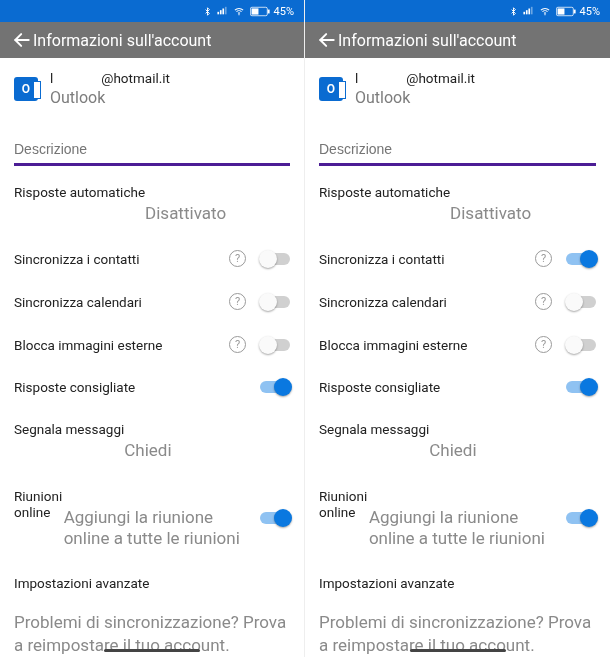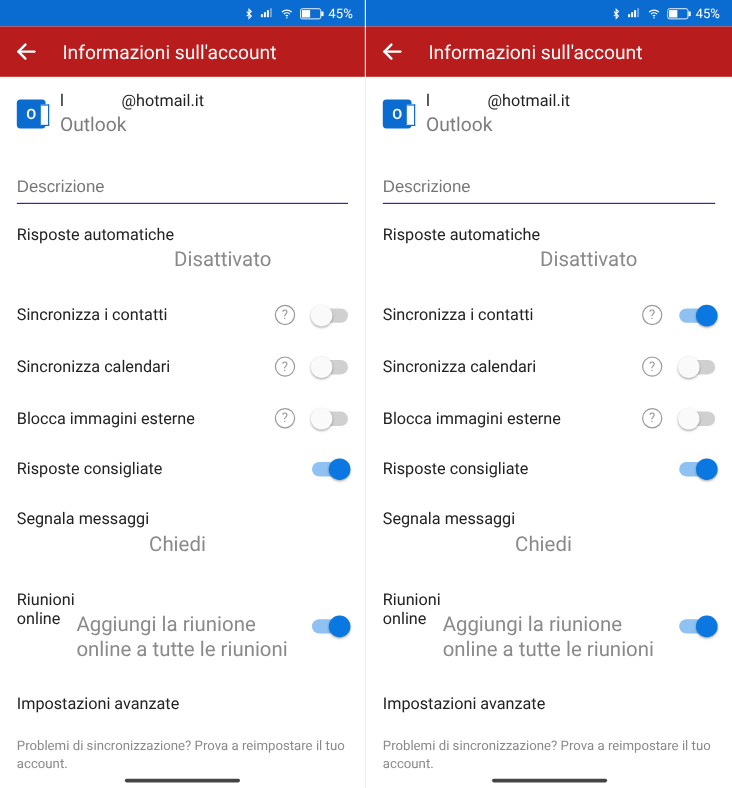--- a/index.html
+++ b/index.html
@@ -11,22 +11,22 @@
   .statusbar {
     height: 22px; background: #0a6bd1; color: #fff;
     display: flex; justify-content: space-between; align-items: center;
     padding: 0 10px; font-size: 11px;
   }
   .status-left { display:flex; align-items:center; gap:6px;margin-top:36px; }
   .status-right { display:flex; align-items:center; gap:4px; }
   .status-right svg, .status-left svg { display:block; }
 
   .appbar {
-    height: 42px; background: #b91c1c; color:#fff;
-    display:flex; align-items:center; padding: 0 12px; gap: 20px;
+    height: 42px; background: #737373; color:#fff;
+    display:flex; align-items:center; padding: 0 12px; gap: 1px;
   }
   .appbar .title { font-size: 16px; font-weight: 400; }
 
   .account-row {
     display:flex; align-items:center; gap:12px; padding: 12px 14px 10px 14px;
   }
   .outlook-icon {
     width: 24px; height: 24px; background:#0a6bd1; color:#fff; border-radius:3px;
     display:flex; align-items:center; justify-content:center; font-size:12px; font-weight:600;
     position: relative;
@@ -36,21 +36,21 @@
   }
   .account-text { display:flex; flex-direction:column; }
   .email-line { font-size: 13.5px; color:#222; display:flex; align-items:center; gap:0; }
   .email-blank {
     display:inline-block; width: 48px; height: 12px; background:#fff; border:0;
   }
   .account-sub { font-size:16px; color:#7d7d7d; margin-top:2px; }
 
   .desc-field { padding: 20px 14px 4px 14px; }
   .desc-input {
-    width: 100%; border:none; border-bottom:1px solid #4c1d95; font-size:14px;
+    width: 100%; border:none; border-bottom:3px solid #4c1d95; font-size:14px;
     color:#9e9e9e; padding: 4px 0 6px 0; outline:none; background:transparent;
   }
 
   .item {
     padding: 14px 14px 12px 14px;
     display:flex; align-items:center; justify-content:space-between; gap:10px;
   }
   .item .texts { display:flex; flex-direction:row; }
   .item .title-l { font-size:13.5px; color:#222; }
   .item .sub-l { font-size:17px; color:#8a8a8a; margin-top:19px; line-height:1.25; }
@@ -66,21 +66,21 @@
     position:relative; width:30px; height:12px; border-radius:8px; background:#d0d0d0;
   }
   .toggle .knob {
     position:absolute; top:-3px; left:-1px; width:18px; height:18px; border-radius:50%;
     background:#fafafa; box-shadow: 0 1px 2px rgba(0,0,0,.35);
   }
   .toggle.on { background:#8fc2f2; }
   .toggle.on .knob { left:auto; right:-2px; background:#0a78e0; }
 
   .footer-text {
-    padding: 8px 14px 0 14px; font-size:11px; color:#8a8a8a; line-height:1.35;
+    padding: 8px 14px 0 14px; font-size:17px; color:#8a8a8a; line-height:1.35;
   }
 
   .home-indicator {
     position:absolute; bottom:5px; left:50%; transform:translateX(-50%);
     width:96px; height:3px; background:#444; border-radius:2px;
   }
 </style>
 </head>
 <body>
 

